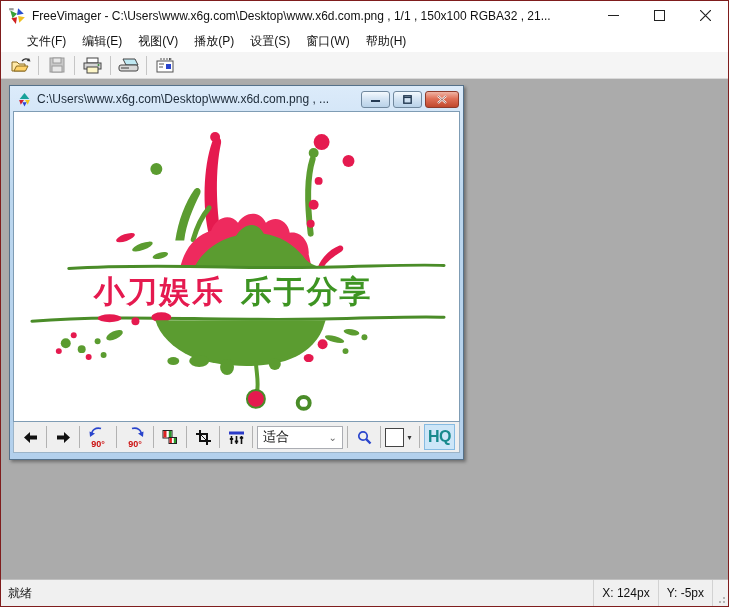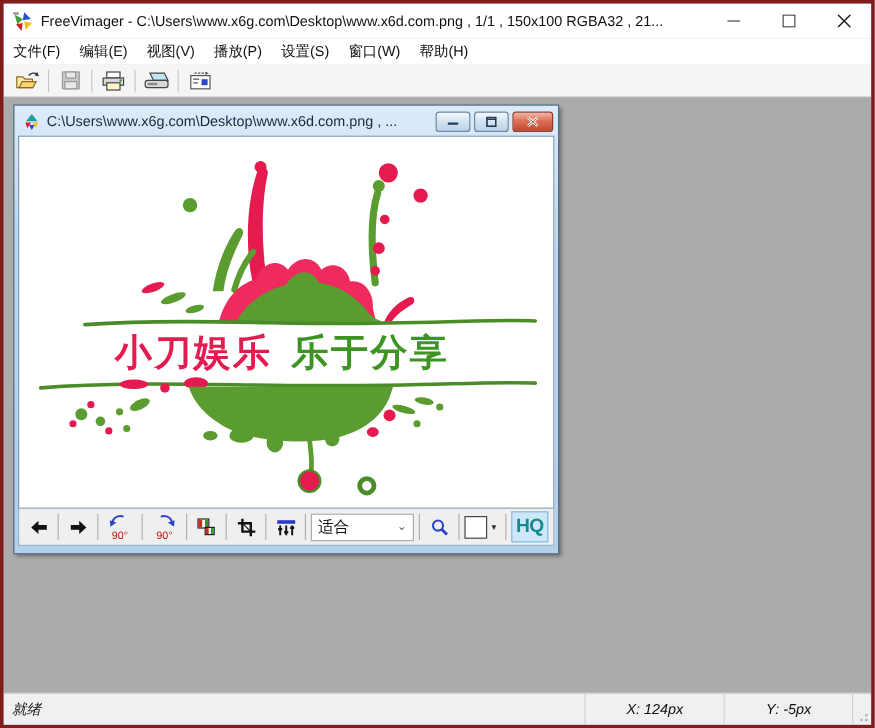--- a/index.html
+++ b/index.html
@@ -1,30 +1,30 @@
 <!DOCTYPE html>
 <html><head>
 <meta charset="utf-8">
 <style>
   * { box-sizing: border-box; margin: 0; padding: 0; }
   html,body { width:729px; height:607px; }
   body { font-family:"Liberation Sans", sans-serif; font-size:12px; color:#111; }
 
-  .app { width:729px; height:607px; border:3px solid #7f1d1d; background:#c4b5fd;
+  .app { width:729px; height:607px; border:1px solid #7f1d1d; background:#be185d;
          display:flex; flex-direction:column; overflow:hidden; }
 
   
   .titlebar { height:29px; background:#fff; display:flex; align-items:center; flex:0 0 auto; }
   .app-icon { width:18px; height:18px; margin-left:7px; flex:0 0 auto; }
   .title-text { margin-left:6px; flex:1 1 auto; white-space:nowrap; overflow:hidden; font-size:12px; }
   .win-controls { display:flex; height:100%; flex:0 0 auto; }
   .win-btn { width:46px; height:100%; display:flex; align-items:center; justify-content:center; }
 
   
-  .menubar { height:22px; background:#fff; display:flex; align-items:center; padding-left:0; flex:0 0 auto; }
+  .menubar { height:22px; background:#fff; display:flex; align-items:center; padding-left:18px; flex:0 0 auto; }
   .menu-item { padding:2px 8px; white-space:nowrap; }
 
   
   .toolbar { height:27px; background:#f5f5f5; border-bottom:1px solid #d9d9d9;
              display:flex; align-items:center; padding-left:5px; flex:0 0 auto; }
   .tb-btn { width:29px; height:23px; display:flex; align-items:center; justify-content:center; }
   .tb-sep { width:1px; height:19px; background:#c6c6c6; margin:0 3px; }
 
   
   .mdi { flex:1 1 auto; background:#ababab; position:relative; overflow:hidden; }
@@ -45,38 +45,38 @@
   .child-btn.close { width:34px; border-color:#8e3b2b;
                background:linear-gradient(#f0b5a5,#df7057 45%,#c0482d); }
   .child-content { height:311px; background:#fff; border:1px solid #7f9cb4;
                    display:flex; align-items:center; justify-content:center; overflow:hidden;text-decoration:underline; }
   .child-toolbar { height:31px; background:#efefef; border:1px solid #9cb4c8; border-top:none;
                    display:flex; align-items:center; padding:0 2px; }
   .cb { height:26px; min-width:28px; display:flex; align-items:center; justify-content:center;
         position:relative; }
   .cb-sep { width:1px; height:22px; background:#b2b2b2; margin:0 2px; }
   .rotate-lbl { position:absolute; bottom:1px; left:50%; transform:translateX(-50%);
-                color:#cc1111; font-size:9px; font-weight:normal; line-height:9px; }
+                color:#cc1111; font-size:9px; font-weight:bold; line-height:9px; }
   .fit-select { width:86px; height:23px; border:1px solid #abadb3; background:#fff;
                 display:flex; align-items:center; justify-content:space-between;
                 padding:0 5px 0 5px; font-size:13px; margin:0 2px; }
   .chev { color:#6a6a6a; font-size:10px; }
   .swatch-btn { width:19px; height:19px; background:#fff; border:1px solid #444; }
   .swatch-caret { width:11px; height:19px; display:flex; align-items:center; justify-content:center;
                   color:#333; font-size:8px; }
   .hq-btn { width:31px; height:26px; background:#cde6f8; border:1px solid #86bbe2;
             color:#17898c; font-weight:bold; font-size:16px; letter-spacing:-0.5px;
             display:flex; align-items:center; justify-content:center; margin-left:2px; }
 
   
   .statusbar { height:27px; flex:0 0 auto; background:#f0f0f0; border-top:1px solid #bfbfbf;
-               display:flex; align-items:center; font-size:12px;font-style:italic; }
+               display:flex; align-items:center; font-size:12px; }
   .sb-ready { margin-left:7px; }
   .sb-right { margin-left:auto; display:flex; align-items:center; height:100%; }
-  .sb-panel { height:100%; display:flex; align-items:center; padding:0 34px;
+  .sb-panel { height:100%; display:flex; align-items:center; padding:0 8px;
               border-left:1px solid #d2d2d2; }
   .sb-grip { width:16px; height:100%; border-left:1px solid #d2d2d2; position:relative; }
   .sb-grip svg { position:absolute; right:2px; bottom:2px; }
 </style>
 </head>
 <body>
 
 <div class="app">
 
   <div class="titlebar">

